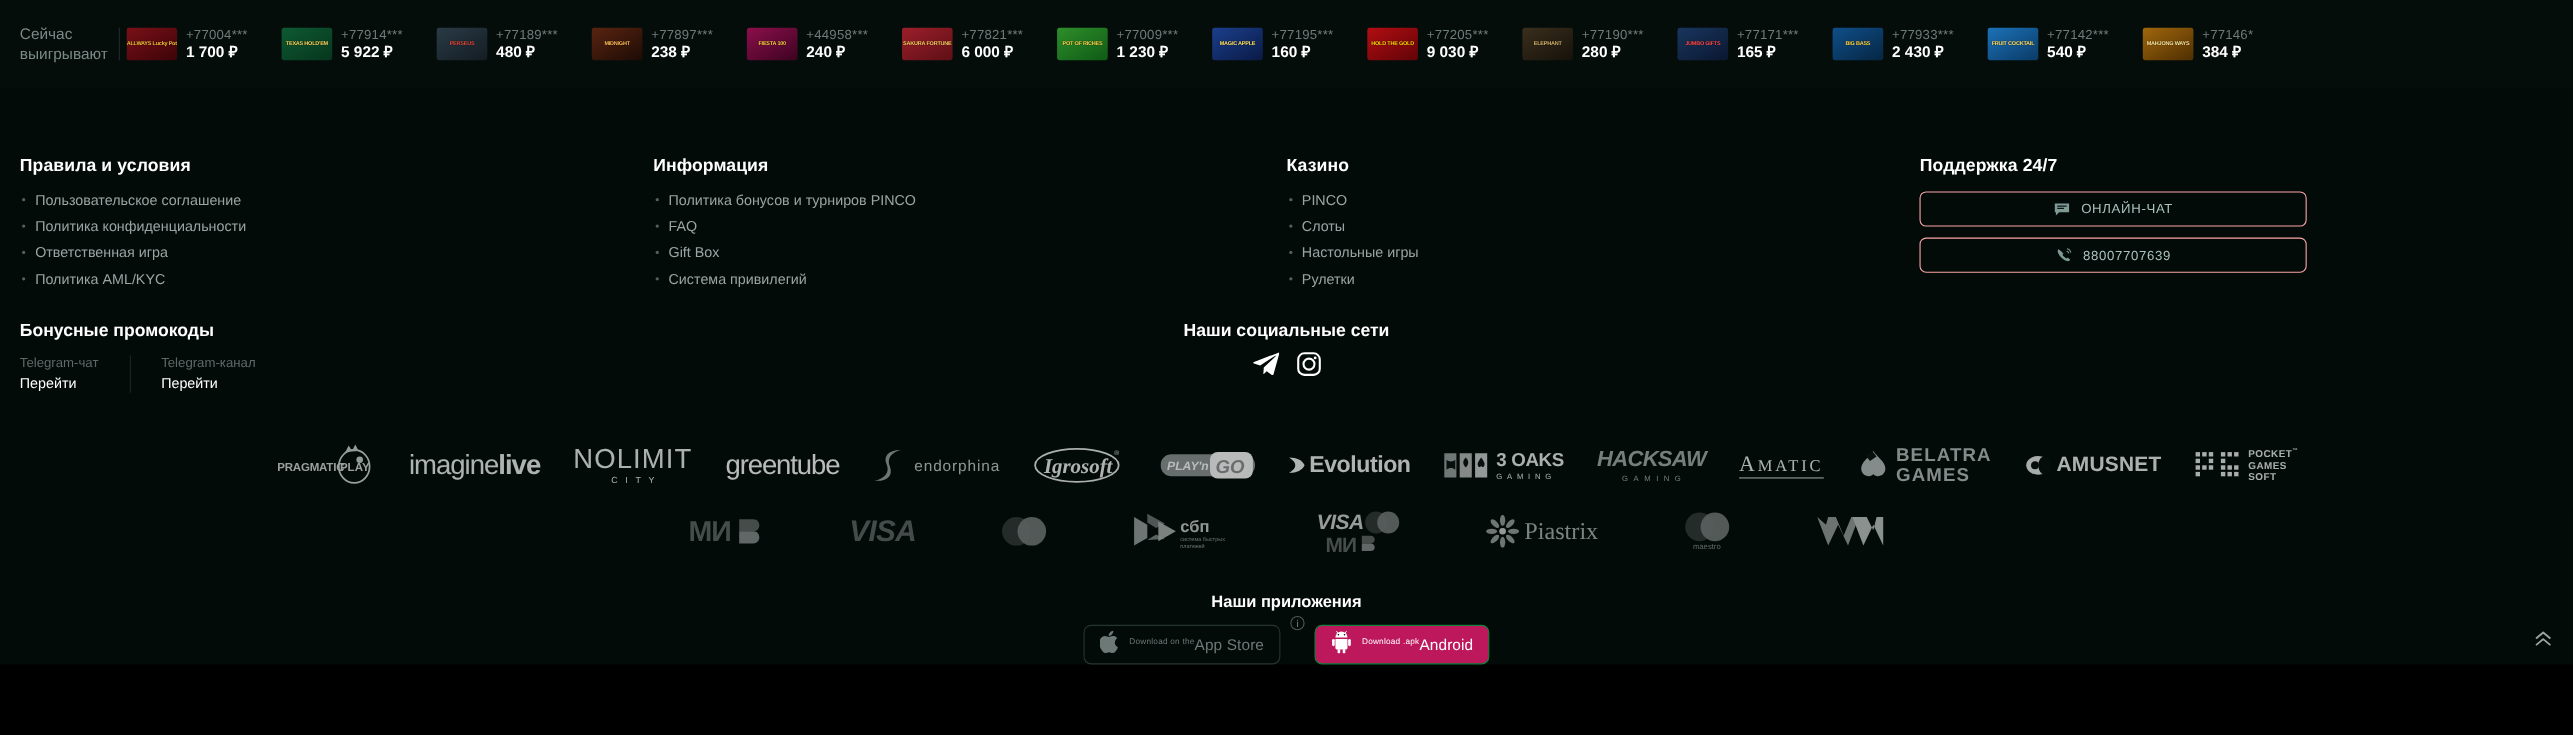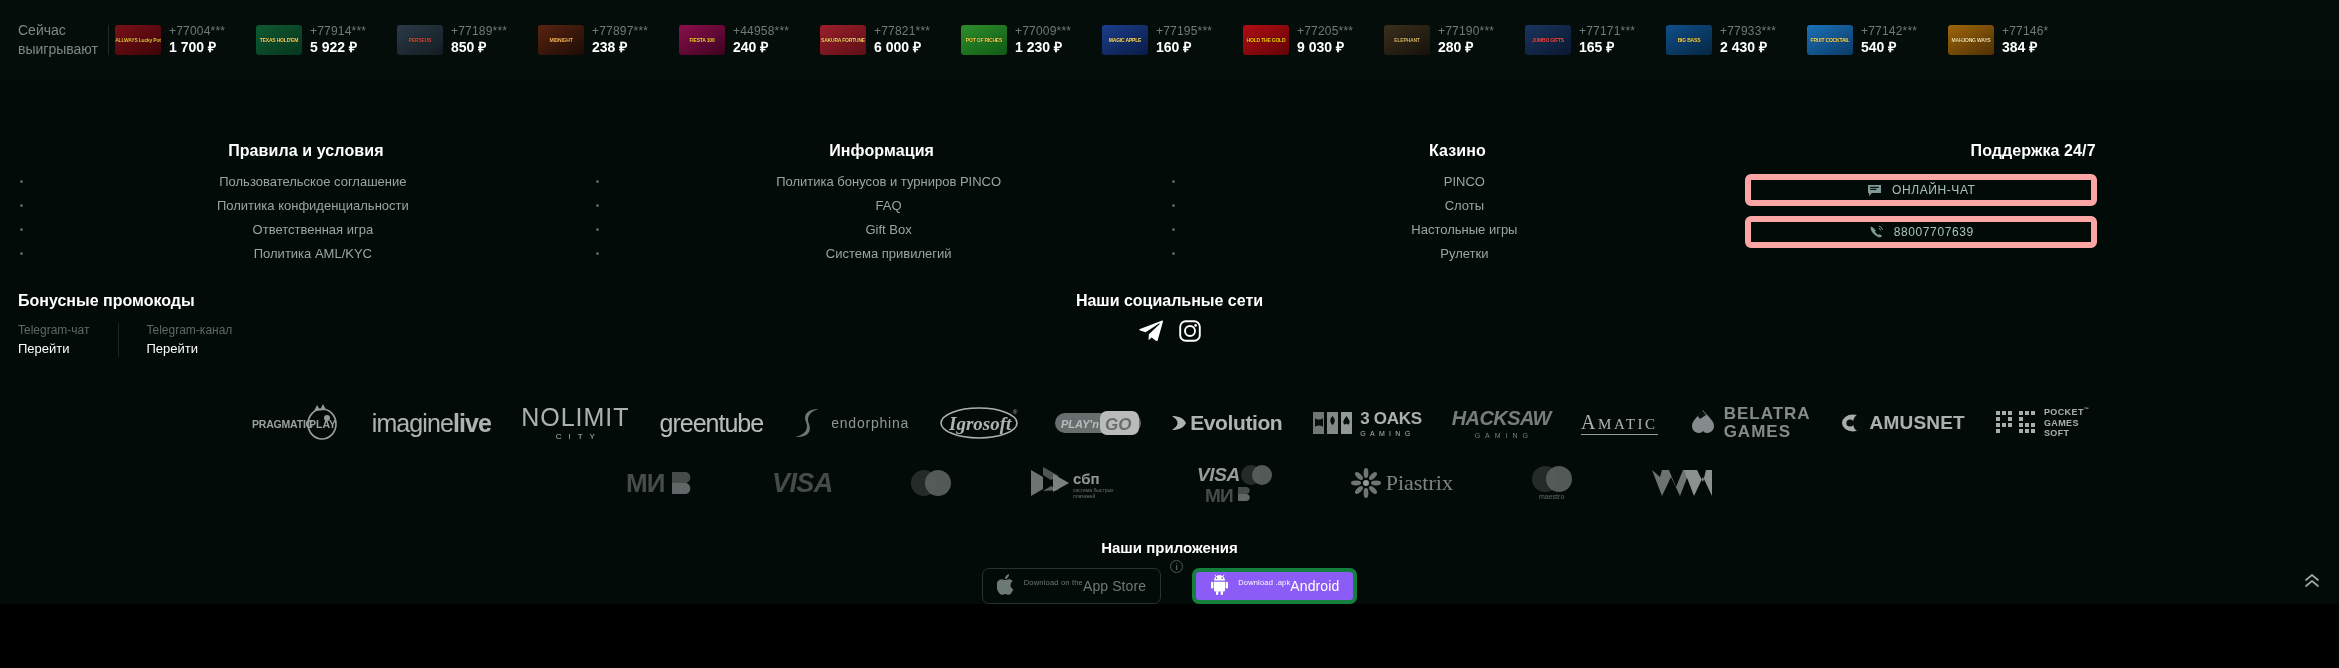--- a/index.html
+++ b/index.html
@@ -88,21 +88,21 @@
     position: relative;
     width: 2339px;
     background: #030b09;
     padding: 0;
   }
   .cols {
     display: flex;
     padding: 0 18px;
     padding-top: 62px;
   }
-  .col { flex: 0 0 25%; text-align: center; }
+  .col { flex: 0 0 25%; }
   .col-title {
     color: #ffffff;
     font-size: 16px;
     font-weight: bold;
     margin-bottom: 14px;
     letter-spacing: .1px;
   }
   .col-list { list-style: none; }
   .col-list li {
     position: relative;
@@ -118,21 +118,21 @@
     left: 2px;
     top: 6px;
     width: 3px;
     height: 3px;
     border-radius: 50%;
     background: #55605e;
   }
   .support-btns { display: flex; flex-direction: column; gap: 10px; width: 352px; }
   .support-btn {
     height: 32px;
-    border: 6px solid #fca5a5;
+    border: 1px solid #fca5a5;
     border-radius: 6px;
     display: flex;
     align-items: center;
     justify-content: center;
     gap: 10px;
     color: #a9c2bd;
     font-size: 12px;
     letter-spacing: .6px;
     background: transparent;
   }
@@ -214,21 +214,21 @@
   .apps-row { display: flex; justify-content: center; align-items: center; gap: 8px; }
   .store-btn {
     display: flex;
     align-items: center;
     gap: 9px;
     padding: 6px 14px;
     border-radius: 7px;
     height: 36px;
   }
   .store-btn.ios { border: 1px solid #263432; background: transparent; }
-  .store-btn.android { border: 4px solid #15803d; background: #8b5cf6; }
+  .store-btn.android { border: 1px solid #15803d; background: #be185d; }
   .store-txt { display: flex; flex-direction: row; line-height: 1; text-align: left; }
   .store-small { font-size: 7.5px; letter-spacing: .2px; margin-bottom: 2px; }
   .store-big { font-size: 14px; font-weight: normal; letter-spacing: .1px; }
   .ios .store-small, .ios .store-big { color: #6c7977; }
   .android .store-small, .android .store-big { color: #ffffff; }
   .info-dot {
     width: 13px; height: 13px; border-radius: 50%;
     border: 1px solid #4d5a58; color: #7d8a88;
     font-size: 9px; display:flex; align-items:center; justify-content:center;
     align-self: flex-start; margin-top: -8px; margin-left: 1px; margin-right: 1px;
@@ -269,21 +269,21 @@
         <div class="win-thumb" style="background: linear-gradient(150deg, rgb(14, 90, 50), rgb(6, 54, 30)); color: rgb(255, 214, 90);">TEXAS HOLD'EM</div>
         <div class="win-info">
           <div class="win-phone">+77914***</div>
           <div class="win-amount">5 922 ₽</div>
         </div>
       </div>
       <div class="win-item">
         <div class="win-thumb" style="background: linear-gradient(150deg, rgb(42, 59, 70), rgb(19, 28, 35)); color: rgb(226, 74, 58);">PERSEUS</div>
         <div class="win-info">
           <div class="win-phone">+77189***</div>
-          <div class="win-amount">850 ₽</div>
+          <div class="win-amount">480 ₽</div>
         </div>
       </div>
       <div class="win-item">
         <div class="win-thumb" style="background: linear-gradient(150deg, rgb(90, 36, 17), rgb(28, 11, 5)); color: rgb(255, 187, 85);">MIDNIGHT</div>
         <div class="win-info">
           <div class="win-phone">+77897***</div>
           <div class="win-amount">238 ₽</div>
         </div>
       </div>
       <div class="win-item">

